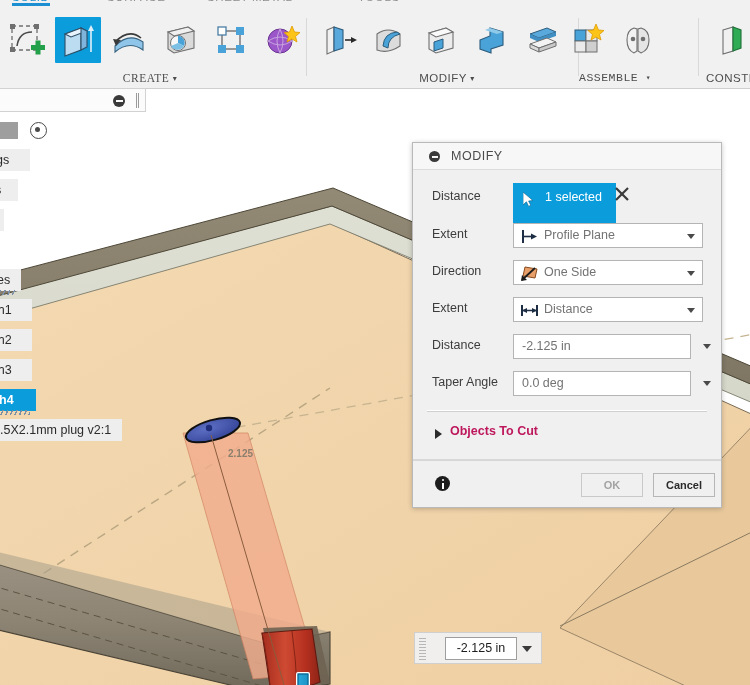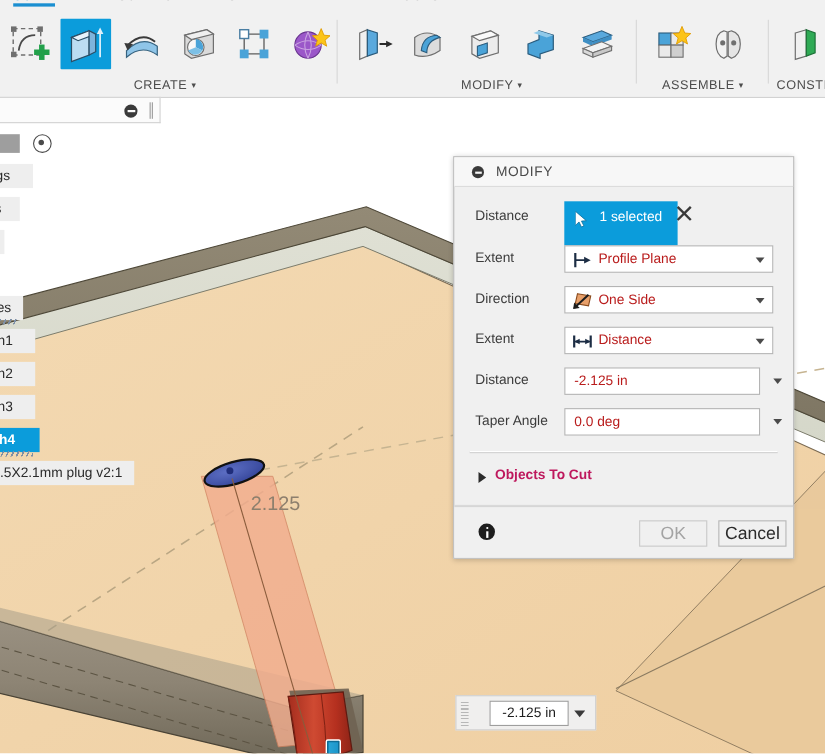--- a/index.html
+++ b/index.html
@@ -56,21 +56,21 @@
        border:1px solid #b9b9b9;box-shadow:0 1px 5px rgba(0,0,0,.22);}
   #dlg-head{height:26px;background:#f7f7f7;border-bottom:1px solid #dcdcdc;position:relative;}
   #dlg-title{position:absolute;left:38px;top:6px;font-size:12.5px;letter-spacing:.5px;color:#4a4a4a;}
   .head-minus{position:absolute;left:16px;top:8px;width:11px;height:11px;border-radius:50%;background:#3a3a3a;}
   .head-minus:after{content:"";position:absolute;left:2.5px;top:4.5px;width:6px;height:2px;background:#f7f7f7;}
   #dlg-body{padding:8px 0 0 0;}
   .row{position:relative;height:37px;}
   .row .lab{position:absolute;left:19px;top:9px;font-size:12.5px;color:#3c3c3c;}
   .ctl{position:absolute;left:100px;width:190px;height:25px;top:5px;background:#ffffff;
        border:1px solid #b4b4b4;box-sizing:border-box;}
-  .ctl .txt{position:absolute;left:30px;top:4px;font-size:12.5px;color:#b91c1c;white-space:nowrap;}
+  .ctl .txt{position:absolute;left:30px;top:4px;font-size:12.5px;color:#737373;white-space:nowrap;}
   .ctl .txt.noicon{left:8px;}
   .ctl .ico{position:absolute;left:6px;top:4px;width:19px;height:17px;}
   .caret-dn{position:absolute;right:7px;top:10px;width:0;height:0;border-left:4.5px solid transparent;
             border-right:4.5px solid transparent;border-top:5px solid #4a4a4a;}
   .caret-out{position:absolute;right:4px;top:15px;width:0;height:0;border-left:4.5px solid transparent;
             border-right:4.5px solid transparent;border-top:5px solid #4a4a4a;}
   .ctl.narrow{width:178px;}
   .chip{position:absolute;left:100px;top:3px;height:44px;background:#0b9cdb;color:#fff;
         font-size:12.5px;line-height:28px;padding:0 14px 0 32px;box-sizing:border-box;white-space:nowrap;}
   .chip .cur{position:absolute;left:10px;top:6px;}
@@ -80,32 +80,32 @@
   .sep2{height:1px;background:#d9d9d9;margin:9px 0 0 0;}
   #objects-row{position:relative;height:32px;}
   #objects-row .arrow{position:absolute;left:22px;top:11px;width:0;height:0;
        border-top:5px solid transparent;border-bottom:5px solid transparent;border-left:7px solid #2b2b2b;}
   #objects-row .lab2{position:absolute;left:37px;top:6px;font-size:12.5px;font-weight:bold;color:#be185d;}
   #dlg-foot{position:relative;height:46px;border-top:1px solid #d6d6d6;background:#f0f0f0;}
   .info-i{position:absolute;left:22px;top:15px;width:15px;height:15px;border-radius:50%;background:#1d1d1d;}
   .info-i:before{content:"";position:absolute;left:6.5px;top:2.5px;width:2.5px;height:2.5px;background:#fff;border-radius:50%;}
   .info-i:after{content:"";position:absolute;left:6.5px;top:6.5px;width:2.5px;height:6px;background:#fff;}
   .dbtn{position:absolute;top:12px;height:24px;width:62px;background:#f0f0f0;border:1px solid #b6b6b6;
-        font-size:16px;text-align:center;line-height:23px;box-sizing:border-box;}
+        font-size:11px;text-align:center;line-height:23px;box-sizing:border-box;font-weight:bold;}
   .dbtn.dis{color:#a3a3a3;border-color:#c9c9c9;}
   
   #dim-input{position:absolute;left:414px;top:632px;width:128px;height:32px;background:#f0efee;
              border:1px solid #cfcfcf;box-sizing:border-box;}
   #dim-grip{position:absolute;left:4px;top:4px;width:7px;height:23px;
      background:repeating-linear-gradient(0deg,#b7b7b7 0 1px,transparent 1px 3px);}
   #dim-box{position:absolute;left:30px;top:4px;width:72px;height:23px;background:#fff;border:1px solid #9e9e9e;
            box-sizing:border-box;text-align:center;line-height:21px;font-size:12.5px;color:#1d1d1d;}
   #dim-caret{position:absolute;right:9px;top:13px;width:0;height:0;border-left:5px solid transparent;
              border-right:5px solid transparent;border-top:6px solid #3a3a3a;}
-  #dim-label{position:absolute;left:228px;top:448px;font-size:18px;color:#8d7f6d;}
+  #dim-label{position:absolute;left:228px;top:448px;font-size:10px;color:#8d7f6d;font-weight:bold;}
 </style>
 </head>
 <body>
 
 <div id="viewport">
   <svg width="750" height="597" viewBox="0 0 750 597">
     <defs>
       <linearGradient id="gTop" x1="0" y1="0" x2="0" y2="1">
         <stop offset="0" stop-color="#8b8271"></stop>
           <stop offset="1" stop-color="#9d9versions"></stop>
@@ -195,21 +195,21 @@
     <div class="rtab" style="left:207px;">
       <span>SHEET METAL</span>
     </div>
     <div class="rtab" style="left:358px;">
       <span>TOOLS</span>
     </div>
   </div>
 
   <div id="ribbon-body">
 
-    <div class="panel" style="left:0px;width:300px;">
+    <div class="panel" style="left:0px;width:300px;font-family:Liberation Serif, serif;">
       <div class="panel-icons" style="left:4px;">
         <div class="btn">
           <svg width="40" height="40" viewBox="0 0 40 40">
             <path d="M5,6 L30,6 L30,30 L5,30 Z" fill="none" stroke="#6f6f6f" stroke-width="1.3" stroke-dasharray="4,3"></path>
             <path d="M10,26 Q12,12 25,12" fill="none" stroke="#4a4a4a" stroke-width="1.6"></path>
             <rect x="3" y="4" width="5" height="5" fill="#6f6f6f"></rect>
             <rect x="27" y="4" width="5" height="5" fill="#6f6f6f"></rect>
             <rect x="3" y="27" width="5" height="5" fill="#6f6f6f"></rect>
             <g fill="#22a04a">
                 <rect x="24" y="25" width="14" height="5"></rect>
@@ -312,21 +312,21 @@
           </svg>
         </div>
       </div>
       <div class="panel-label">
         <span>MODIFY</span>
         <span class="caret">▾</span>
       </div>
     </div>
     <div class="pdiv" style="left:578px;"></div>
 
-    <div class="panel" style="left:584px;width:110px;">
+    <div class="panel" style="left:560px;width:110px;font-family:Liberation Mono, monospace;">
       <div class="panel-icons" style="left:4px;">
         <div class="btn">
           <svg width="40" height="40" viewBox="0 0 40 40">
             <rect x="8" y="10" width="11" height="11" fill="#4aa3d8" stroke="#2b5c7d" stroke-width="1"></rect>
             <rect x="19" y="10" width="11" height="11" fill="#eaeaea" stroke="#6f6f6f" stroke-width="1"></rect>
             <rect x="8" y="21" width="11" height="11" fill="#eaeaea" stroke="#6f6f6f" stroke-width="1"></rect>
             <rect x="19" y="21" width="11" height="11" fill="#cfcfcf" stroke="#6f6f6f" stroke-width="1"></rect>
             <polygon points="29,4 31.5,10 37,10.5 32.5,14.5 34,20 29,17 24,20 25.5,14.5 21,10.5 26.5,10" fill="#fcc419" stroke="#e09b00" stroke-width="0.8"></polygon>
           </svg>
         </div>

